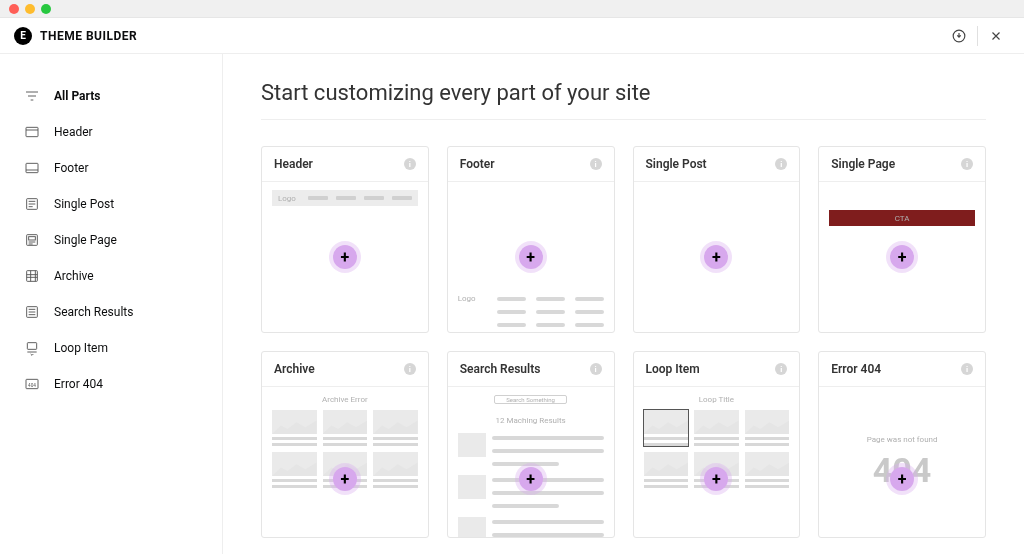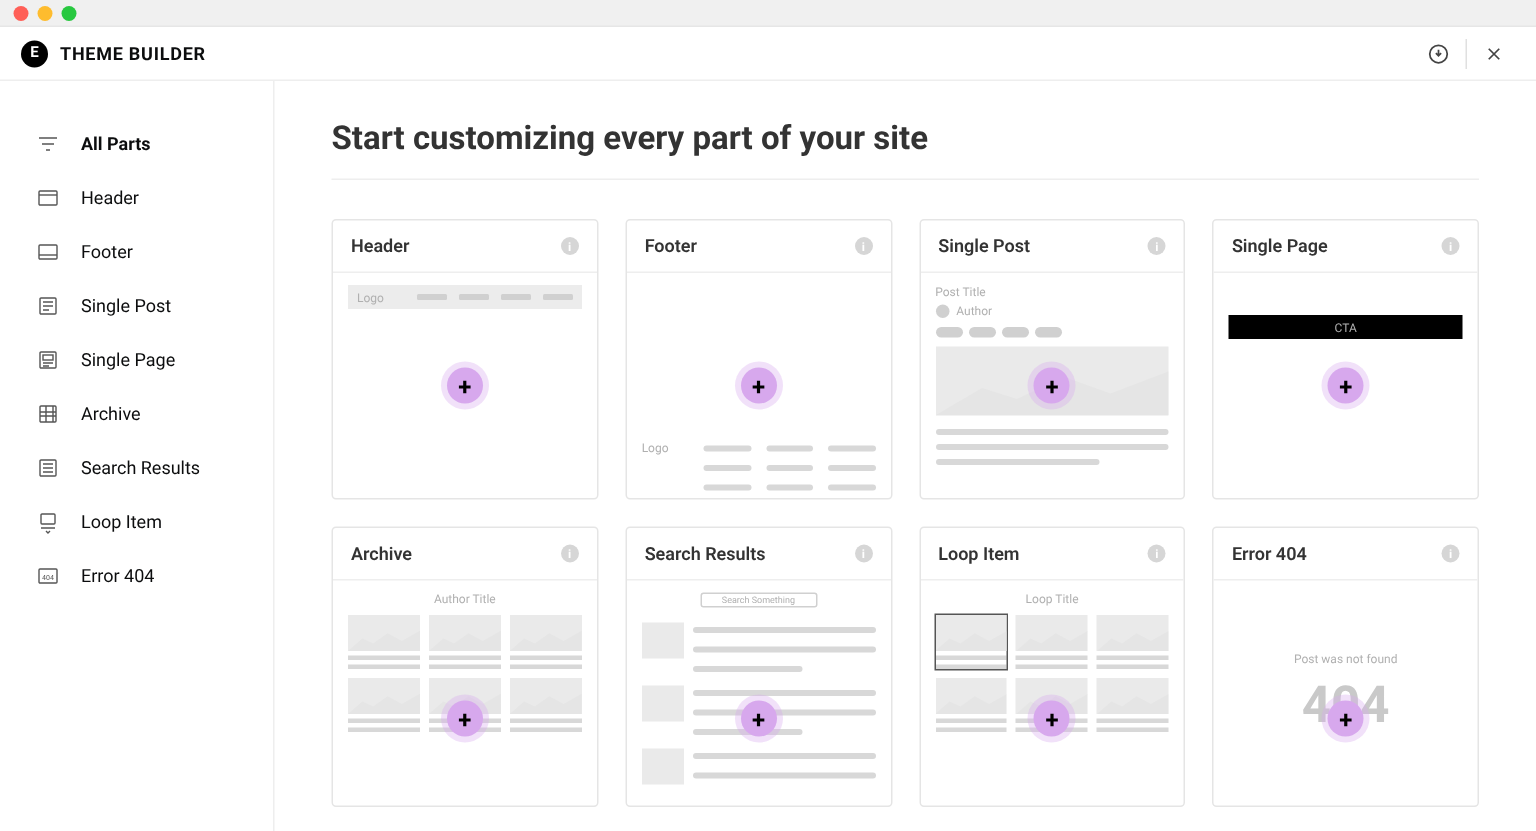--- a/index.html
+++ b/index.html
@@ -17,30 +17,30 @@
   .brand { display: flex; align-items: center; gap: 8px; }
   .brand-logo { width: 18px; height: 18px; border-radius: 50%; background: #000; display: flex; align-items: center; justify-content: center; color: #fff; font-size: 10px; font-weight: 700; }
   .brand-title { font-size: 12px; font-weight: 700; letter-spacing: .5px; }
   .topbar-spacer { flex: 1; }
   .topbar .icon-btn { width: 28px; height: 28px; display: flex; align-items: center; justify-content: center; color: #444; cursor: pointer; }
   .topbar .divider { width: 1px; height: 20px; background: #e0e0e0; margin: 0 4px; }
 
   .layout { display: flex; height: calc(554px - 18px - 36px); }
   
   
-  .sidebar { width: 183px; border-right: 1px solid #eee; padding-top: 24px; }
+  .sidebar { width: 223px; border-right: 1px solid #eee; padding-top: 24px; }
   .side-item { display: flex; align-items: center; gap: 14px; padding: 10px 24px; font-size: 12px; color: #0c0d0e; cursor: pointer; }
   .side-item.active { font-weight: 700; }
   .side-section { font-size: 10px; color: #9aa0a6; letter-spacing: .5px; padding: 18px 24px 8px; text-transform: uppercase; }
   .side-icon { width: 16px; height: 16px; display: inline-flex; align-items: center; justify-content: center; color: #555; }
   .side-icon svg { width: 16px; height: 16px; stroke: currentColor; fill: none; stroke-width: 1.4; }
 
   
   .main { flex: 1; padding: 26px 38px 0; overflow: hidden; }
-  .page-title { font-size: 22px; font-weight: 700; color: #333; margin-bottom: 14px; }
+  .page-title { font-size: 22px; font-weight: 400; color: #333; margin-bottom: 14px; }
   .page-divider { height: 1px; background: #eee; margin-bottom: 26px; }
   
   .grid { display: grid; grid-template-columns: repeat(4, 1fr); gap: 18px; }
   .card { border: 1px solid #e5e5e5; border-radius: 3px; background: #fff; display: flex; flex-direction: column; position: relative; }
   .card-head { display: flex; align-items: center; justify-content: space-between; padding: 10px 12px; border-bottom: 1px solid #eee; }
   .card-title { font-size: 12px; font-weight: 600; color: #333; }
   .info-icon { width: 12px; height: 12px; border-radius: 50%; background: #d6d6d6; color: #fff; font-size: 8px; display: flex; align-items: center; justify-content: center; font-weight: 700; }
   .card-body { position: relative; height: 150px; display: flex; align-items: center; justify-content: center; overflow: hidden; padding: 8px 10px; }
   .add-btn { position: absolute; width: 24px; height: 24px; border-radius: 50%; background: #d7a8ed; display: flex; align-items: center; justify-content: center; color: #000; font-size: 16px; font-weight: 700; box-shadow: 0 0 0 4px rgba(215,168,237,.35); cursor: pointer; z-index: 2; }
   
@@ -66,21 +66,21 @@
   .mock-post .pills { display: flex; gap: 4px; margin-bottom: 6px; }
   .mock-post .pill { width: 18px; height: 7px; border-radius: 4px; background: #d0d0d0; }
   .mock-post .hero { height: 46px; background: #eaeaea; position: relative; overflow: hidden; margin-bottom: 6px; }
   .mock-post .hero .wf-mountain { position: absolute; inset: 0; top: 20%; }
 
   
   .mock-page .hero { height: 66px; background: #eaeaea; position: relative; margin-bottom: 6px; display:flex; align-items:flex-start; justify-content:center; padding-top:6px; }
   .mock-page .hero .wf-mountain { position: absolute; inset: 0; top: 30%; background:#dcdcdc; }
   .mock-page .dots { position: absolute; top: 22px; left: 24px; display: flex; gap: 14px; }
   .mock-page .dots .d { width: 8px; height: 8px; border-radius:50%; background:#d0d0d0; }
-  .mock-page .cta { height: 16px; background: #000000; display:flex; align-items:center; justify-content:center; }
+  .mock-page .cta { height: 16px; background: #7f1d1d; display:flex; align-items:center; justify-content:center; }
 
   
   .mock-grid .toprow { display:flex; flex-direction:column; align-items:center; margin-bottom:6px; gap:3px;}
   .mock-grid .tiles { display:grid; grid-template-columns:repeat(3,1fr); gap:6px; }
   .mock-grid .tile { display:flex; flex-direction:column; gap:3px; }
   .mock-grid .tile .img { height: 24px; background:#eaeaea; position:relative; overflow:hidden; }
   .mock-grid .tile .img .wf-mountain { position:absolute; inset:0; top:30%; }
   .mock-grid .tile .l { height:3px; background:#d8d8d8; }
 
   .mock-search .searchbar { width:50%; height:10px; border:1px solid #d0d0d0; border-radius:2px; margin:0 auto 4px; display:flex; align-items:center; justify-content:center;}
@@ -271,39 +271,20 @@
           <div class="add-btn">+</div>
         </div>
       </div>
 
       <div class="card">
         <div class="card-head">
           <span class="card-title">Single Post</span>
           <span class="info-icon">i</span>
         </div>
         <div class="card-body">
-          <div class="wf mock-post">
-            <span class="wf-label">Post Title</span>
-            <div class="meta">
-                <div class="avatar"></div>
-                <span class="wf-label">Author</span>
-              </div>
-            <div class="pills">
-                <div class="pill"></div>
-                <div class="pill"></div>
-                <div class="pill"></div>
-                <div class="pill"></div>
-              </div>
-            <div class="hero">
-                <div class="wf-mountain"></div>
-              </div>
-            <div class="wf-line"></div>
-              <div class="wf-line"></div>
-              <div class="wf-line" style="width:70%"></div>
-          </div>
           <div class="add-btn">+</div>
         </div>
       </div>
 
       <div class="card">
         <div class="card-head">
           <span class="card-title">Single Page</span>
           <span class="info-icon">i</span>
         </div>
         <div class="card-body">
@@ -318,21 +299,21 @@
       </div>
 
       <div class="card">
         <div class="card-head">
           <span class="card-title">Archive</span>
           <span class="info-icon">i</span>
         </div>
         <div class="card-body">
           <div class="wf mock-grid">
             <div class="toprow">
-                <span class="wf-label">Author Title</span>
+                <span class="wf-label">Archive Error</span>
               </div>
             <div class="tiles">
               <div class="tile">
                   <div class="img">
                     <div class="wf-mountain"></div>
                   </div>
                   <div class="l"></div>
                   <div class="l"></div>
                 </div>
               <div class="tile">
@@ -379,20 +360,21 @@
       <div class="card">
         <div class="card-head">
           <span class="card-title">Search Results</span>
           <span class="info-icon">i</span>
         </div>
         <div class="card-body">
           <div class="wf mock-search">
             <div class="searchbar">
                 <span class="wf-label" style="font-size:6px">Search Something</span>
               </div>
+            <div style="text-align:center"><span class="wf-label">12 Maching Results</span></div>
             <div class="rows">
               <div class="row">
                   <div class="thumb"></div>
                   <div class="txt">
                     <div class="wf-line"></div>
                     <div class="wf-line"></div>
                     <div class="wf-line" style="width:60%"></div>
                   </div>
                 </div>
               <div class="row">
@@ -475,21 +457,21 @@
         </div>
       </div>
 
       <div class="card">
         <div class="card-head">
           <span class="card-title">Error 404</span>
           <span class="info-icon">i</span>
         </div>
         <div class="card-body">
           <div class="wf mock-404">
-            <span class="wf-label">Post was not found</span>
+            <span class="wf-label">Page was not found</span>
             <div class="big">404</div>
           </div>
           <div class="add-btn" style="top:80px">+</div>
         </div>
       </div>
 
     </div>
   </div>
 </div>
 

